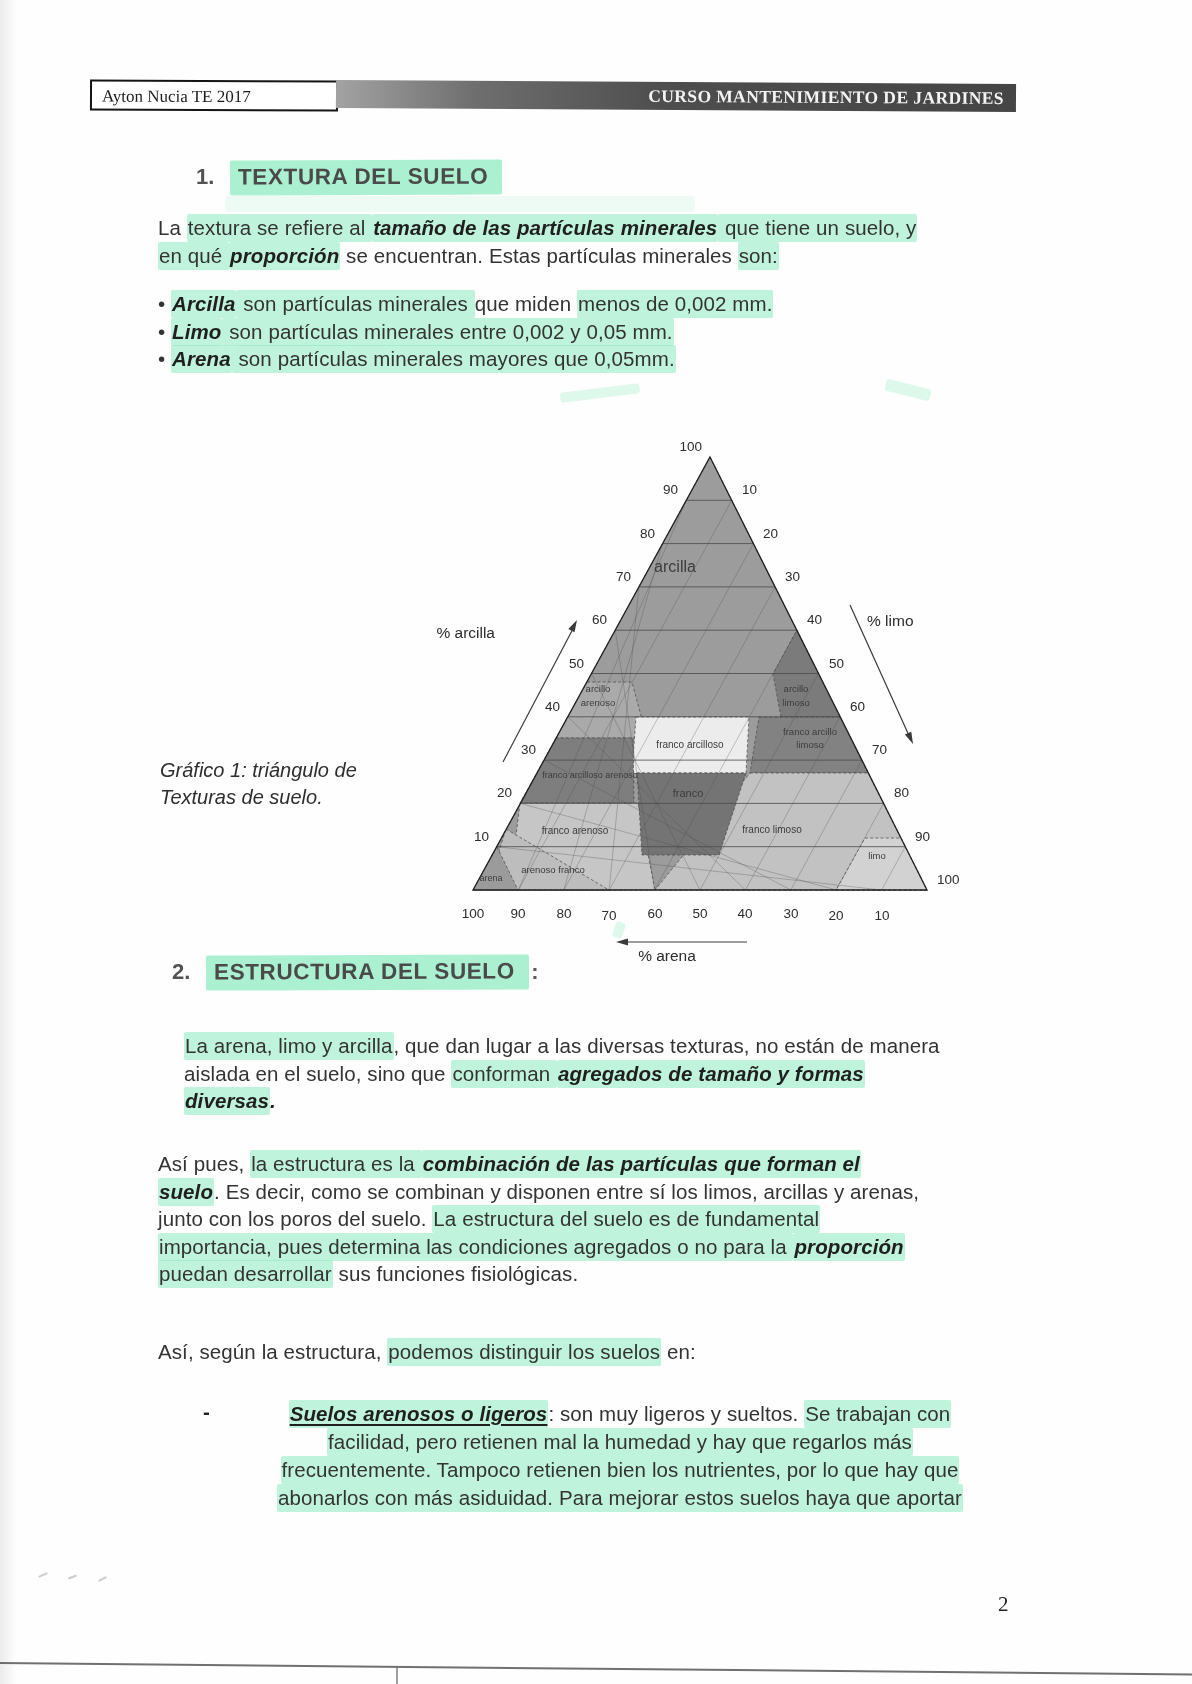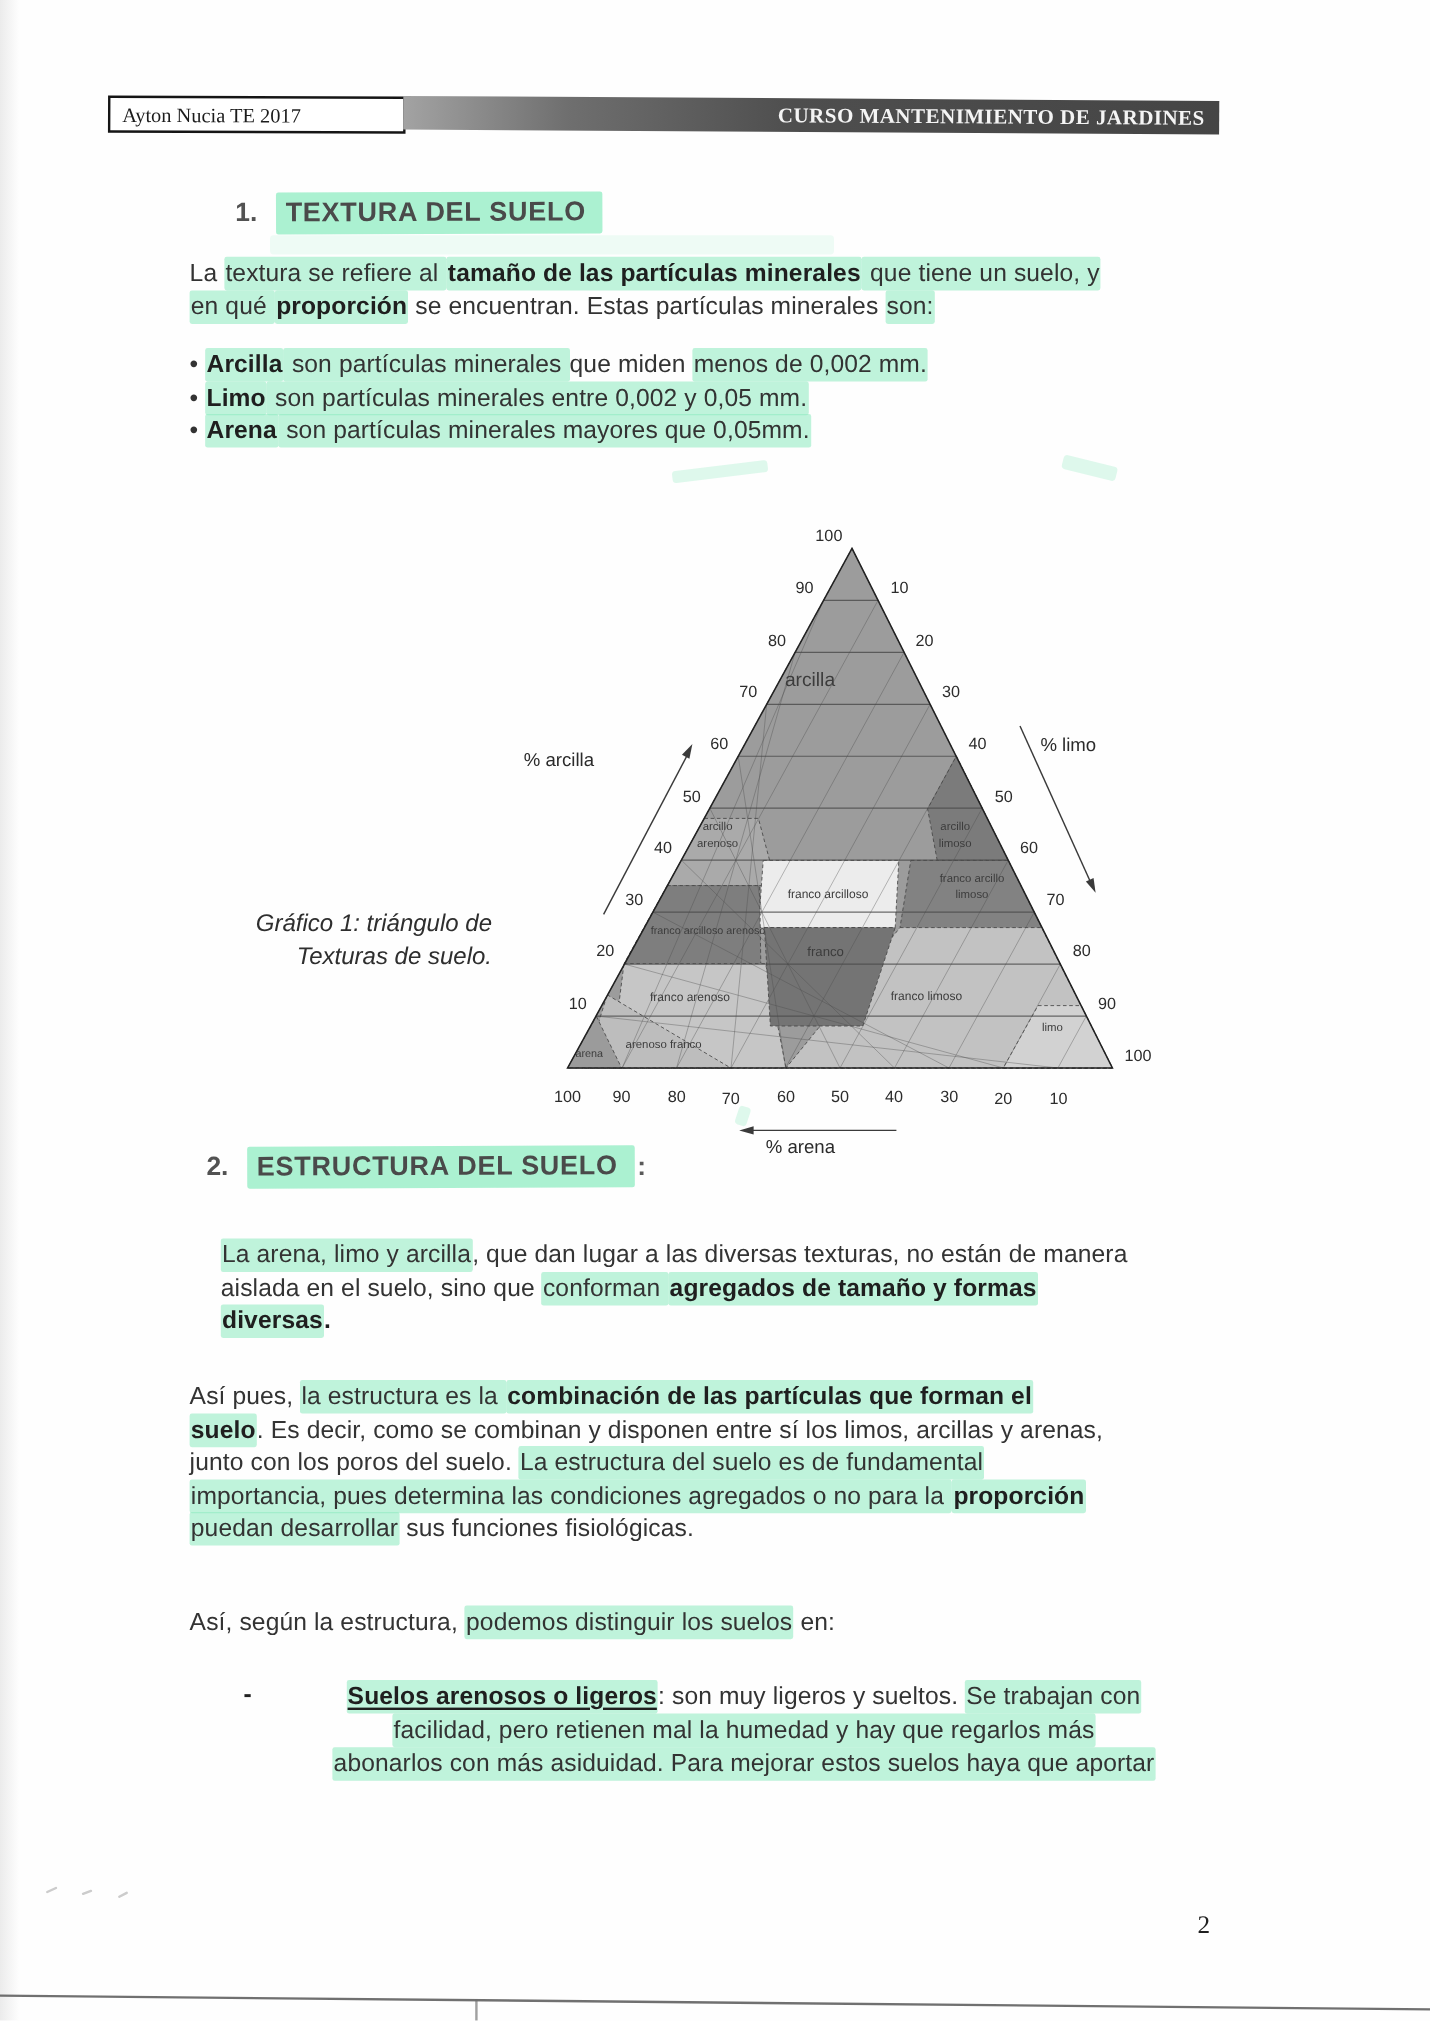--- a/index.html
+++ b/index.html
@@ -3,38 +3,38 @@
 <meta charset="utf-8">
 <style>
   html,body{margin:0;padding:0;background:#ffffff;}
   #page{position:relative;width:1192px;height:1684px;background:#fefefe;overflow:hidden;
         font-family:"Liberation Sans",sans-serif;color:#333;}
   #page::before{content:"";position:absolute;left:0;top:0;bottom:0;width:16px;
         background:linear-gradient(90deg,#dcdcdc,rgba(255,255,255,0));opacity:.55;pointer-events:none;}
   .abs{position:absolute;}
   .t{font-size:20.5px;line-height:27.5px;letter-spacing:.1px;color:#333;}
   .line{white-space:pre-wrap;}
-  .b{font-weight:bold;color:#1f1f1f;}
+  .b{font-weight:bold;color:#1f1f1f;font-style:italic;}
   .m{background:rgba(138,233,189,.55);border-radius:2px;padding:2px 1px 3px;
      -webkit-box-decoration-break:clone;box-decoration-break:clone;}
   .mt{background:rgba(120,232,180,.62);}
   .hdr-box{left:90px;top:80px;width:248px;height:31px;border:2px solid #151515;background:#fff;
      font-family:"Liberation Serif",serif;font-size:17px;line-height:29px;padding-left:10px;color:#1c1c1c;
      transform:rotate(.2deg);box-sizing:border-box;}
   .hdr-bar{left:336px;top:82px;width:680px;height:28px;
      background:linear-gradient(90deg,#a3a3a3 0%,#6f6f6f 20%,#4e4e4e 48%,#454545 100%);
      font-family:"Liberation Serif",serif;font-weight:bold;font-size:17.5px;line-height:28px;
      color:#f4f4f4;text-align:right;padding-right:12px;letter-spacing:.4px;transform:rotate(.35deg);
      box-sizing:border-box;}
   .sect{display:flex;align-items:baseline;}
   .sect-num{font-weight:bold;font-size:22px;color:#525252;margin-right:16px;}
   .sect-title{font-weight:bold;font-size:22.5px;letter-spacing:.6px;color:#4a4a4a;
      padding:4px 14px 5px 8px;transform:rotate(-.2deg);}
   .sect-colon{font-weight:bold;font-size:22px;color:#5a5a5a;margin-left:2px;}
-  .cap{font-style:italic;font-size:20px;line-height:27px;color:#2e2e2e;text-align:right;}
+  .cap{font-style:italic;font-size:20px;line-height:27px;color:#2e2e2e;}
   .dash{font-weight:bold;font-size:20.5px;color:#222;}
   .u{text-decoration:underline;text-decoration-thickness:2px;text-underline-offset:3px;}
   .pgnum{font-family:"Liberation Serif",serif;font-size:21px;color:#1f1f1f;}
   .smudge{background:rgba(150,235,195,.30);border-radius:3px;pointer-events:none;}
   .botline{left:-4px;top:1662px;width:1200px;border-top:2.2px solid #575757;transform:rotate(.55deg);
      transform-origin:left center;opacity:.85;}
   .bottick{left:396px;top:1666px;width:2px;height:18px;background:#6d6d6d;opacity:.65;}
   .pencil{height:2px;background:#9a9a9a;opacity:.5;border-radius:1px;}
   
   .tick{font-family:"Liberation Sans",sans-serif;font-size:13.5px;fill:#2c2c2c;}
@@ -215,20 +215,21 @@
     <div class="line"><span class="m">importancia, pues determina las condiciones agregados o no para la </span><span class="m b">proporción</span></div>
     <div class="line"><span class="m">puedan desarrollar</span><span> sus funciones fisiológicas.</span></div>
   </div>
 
   <div class="abs t line" style="left:158px;top:1338px;width:900px;"><span>Así, según la estructura, </span><span class="m">podemos distinguir los suelos</span><span> en:</span></div>
 
   <div class="abs dash" style="left:203px;top:1400px;">-</div>
   <div class="abs t" style="left:240px;top:1400px;width:760px;line-height:28px;text-align:center;">
     <div class="line"><span class="m b u">Suelos arenosos o ligeros</span><span>: son muy ligeros y sueltos. </span><span class="m">Se trabajan con</span></div>
     <div class="line"><span class="m">facilidad, pero retienen mal la humedad y hay que regarlos más</span></div>
+    <div class="line"><span class="m">frecuentemente. Tampoco retienen bien los nutrientes, por lo que hay que</span></div>
     <div class="line"><span class="m">abonarlos con más asiduidad. Para mejorar estos suelos haya que aportar</span></div>
   </div>
 
   <div class="abs pgnum" style="left:998px;top:1592px;">2</div>
   <div class="abs botline"></div>
   <div class="abs bottick"></div>
   <div class="abs pencil" style="left:38px;top:1574px;width:10px;transform:rotate(-25deg);"></div>
   <div class="abs pencil" style="left:68px;top:1576px;width:9px;transform:rotate(-20deg);"></div>
   <div class="abs pencil" style="left:98px;top:1578px;width:9px;transform:rotate(-28deg);"></div>
 

